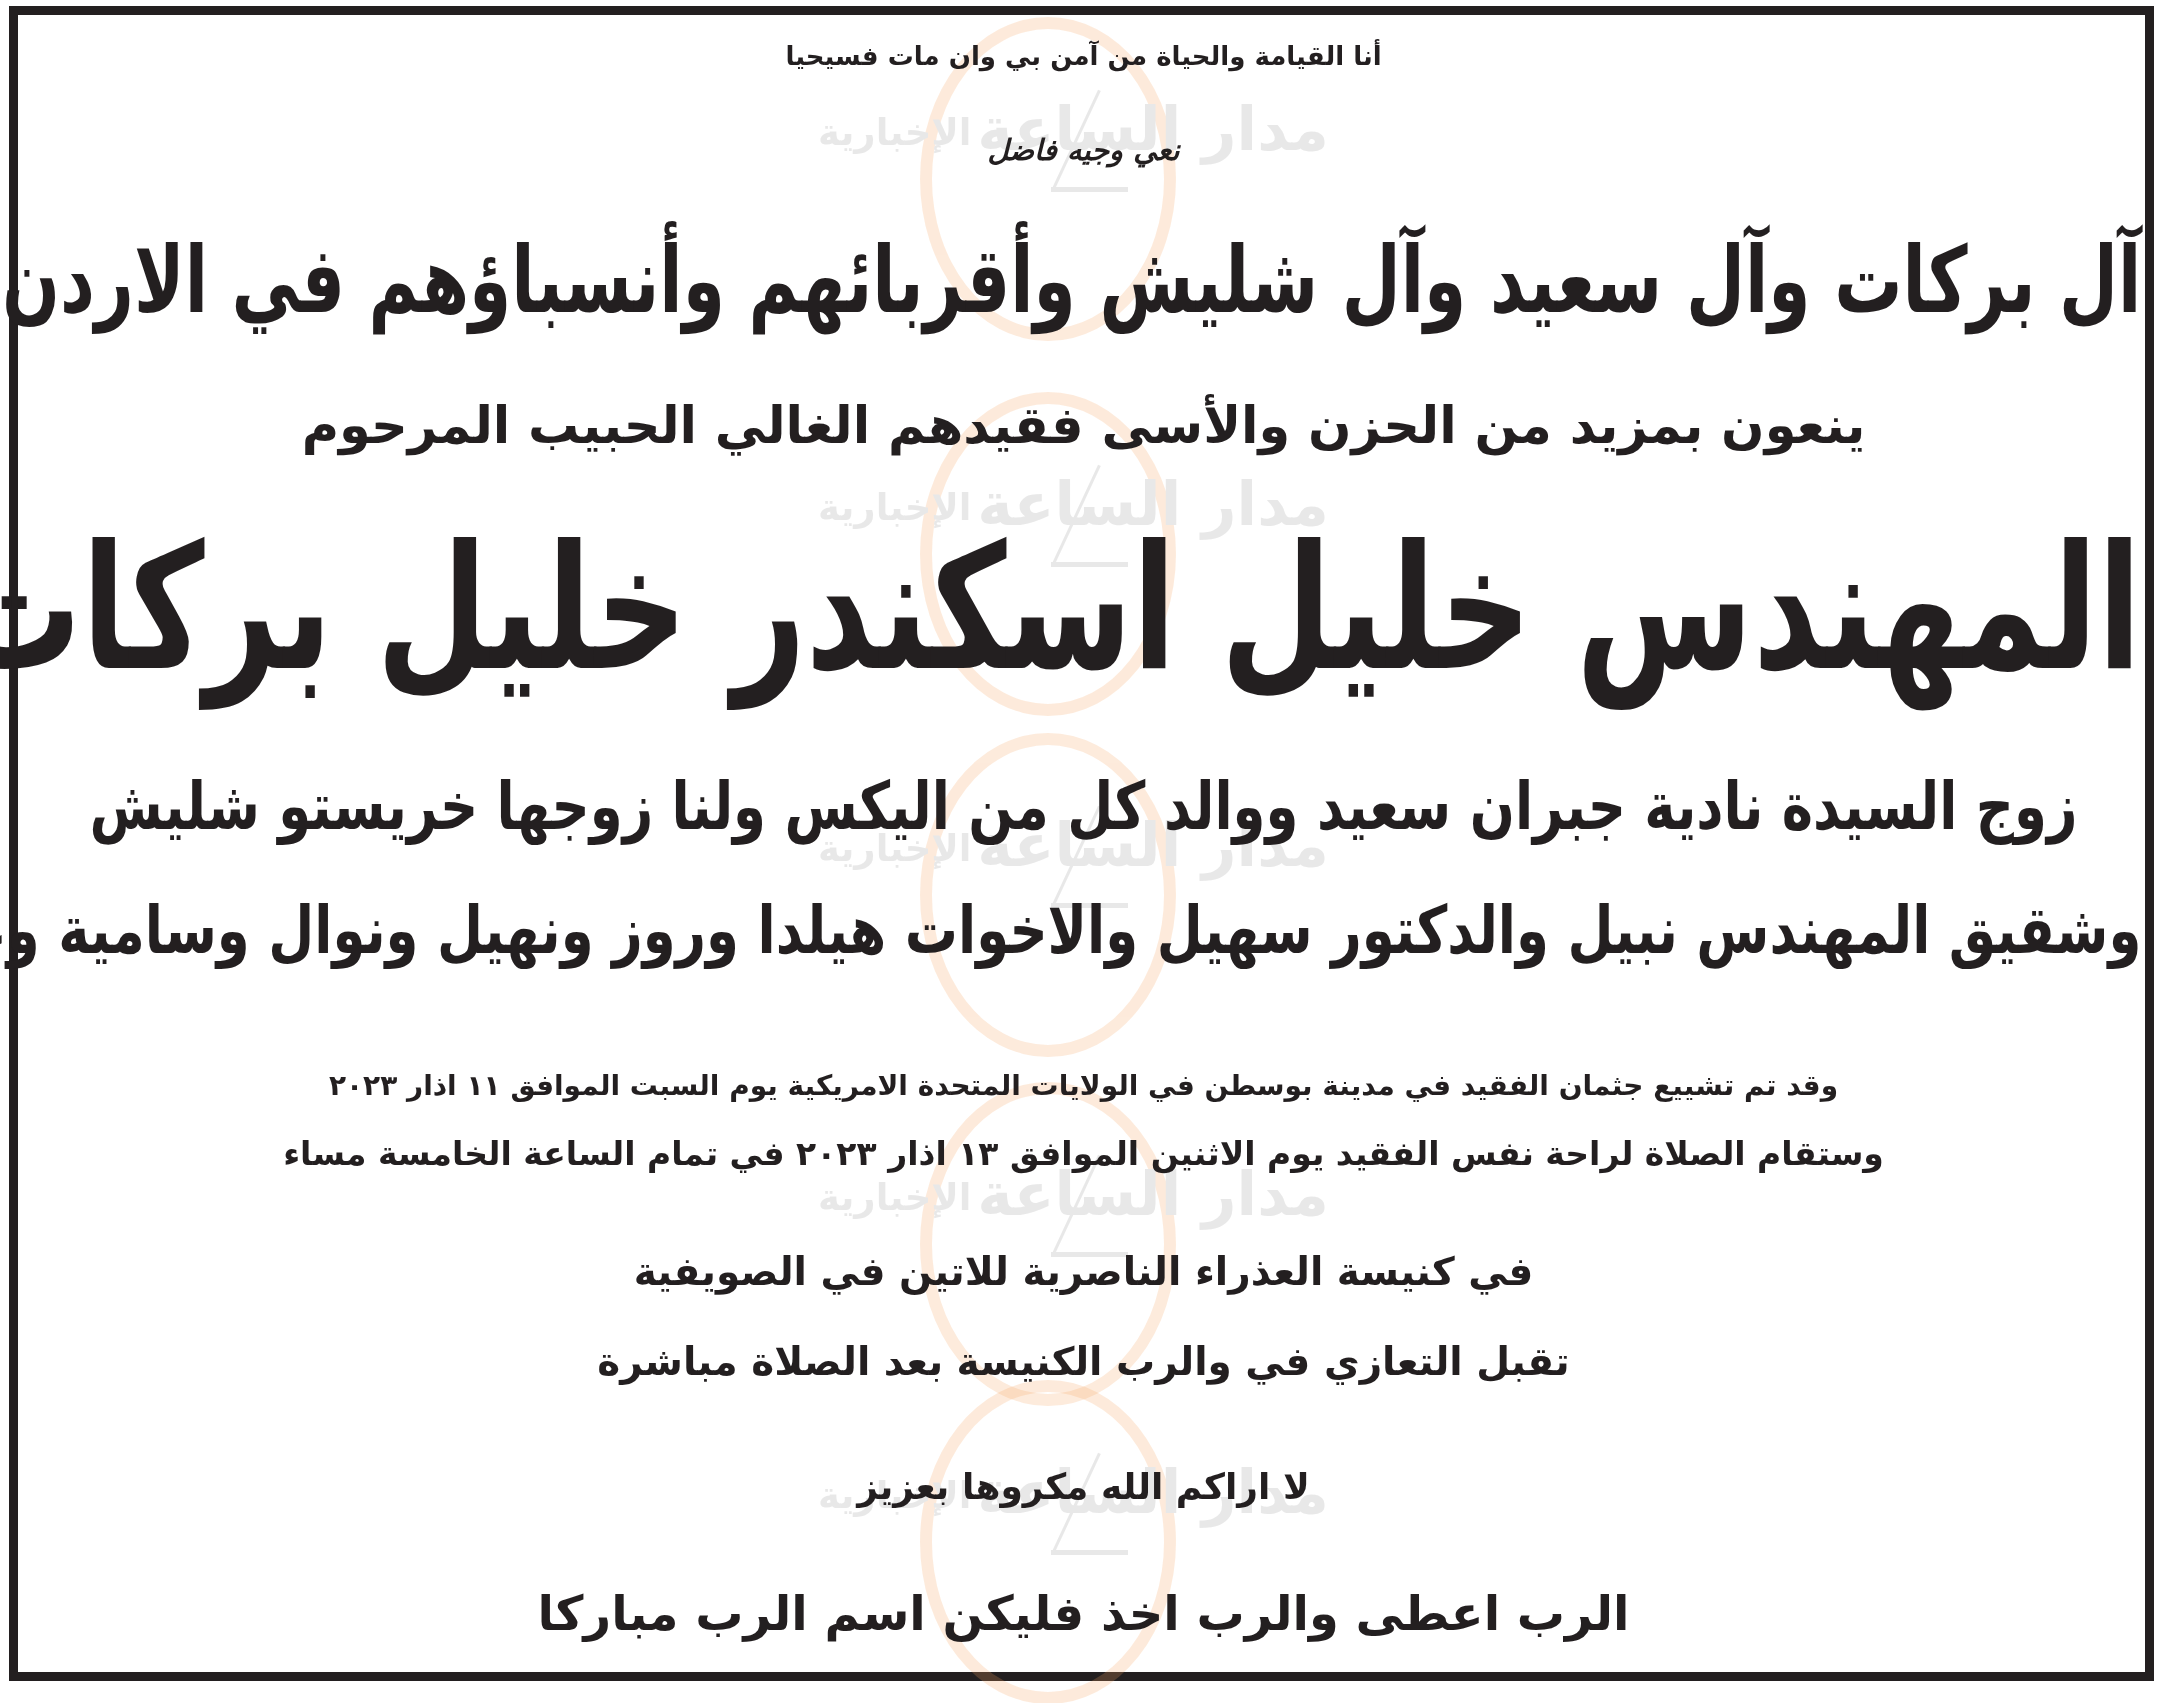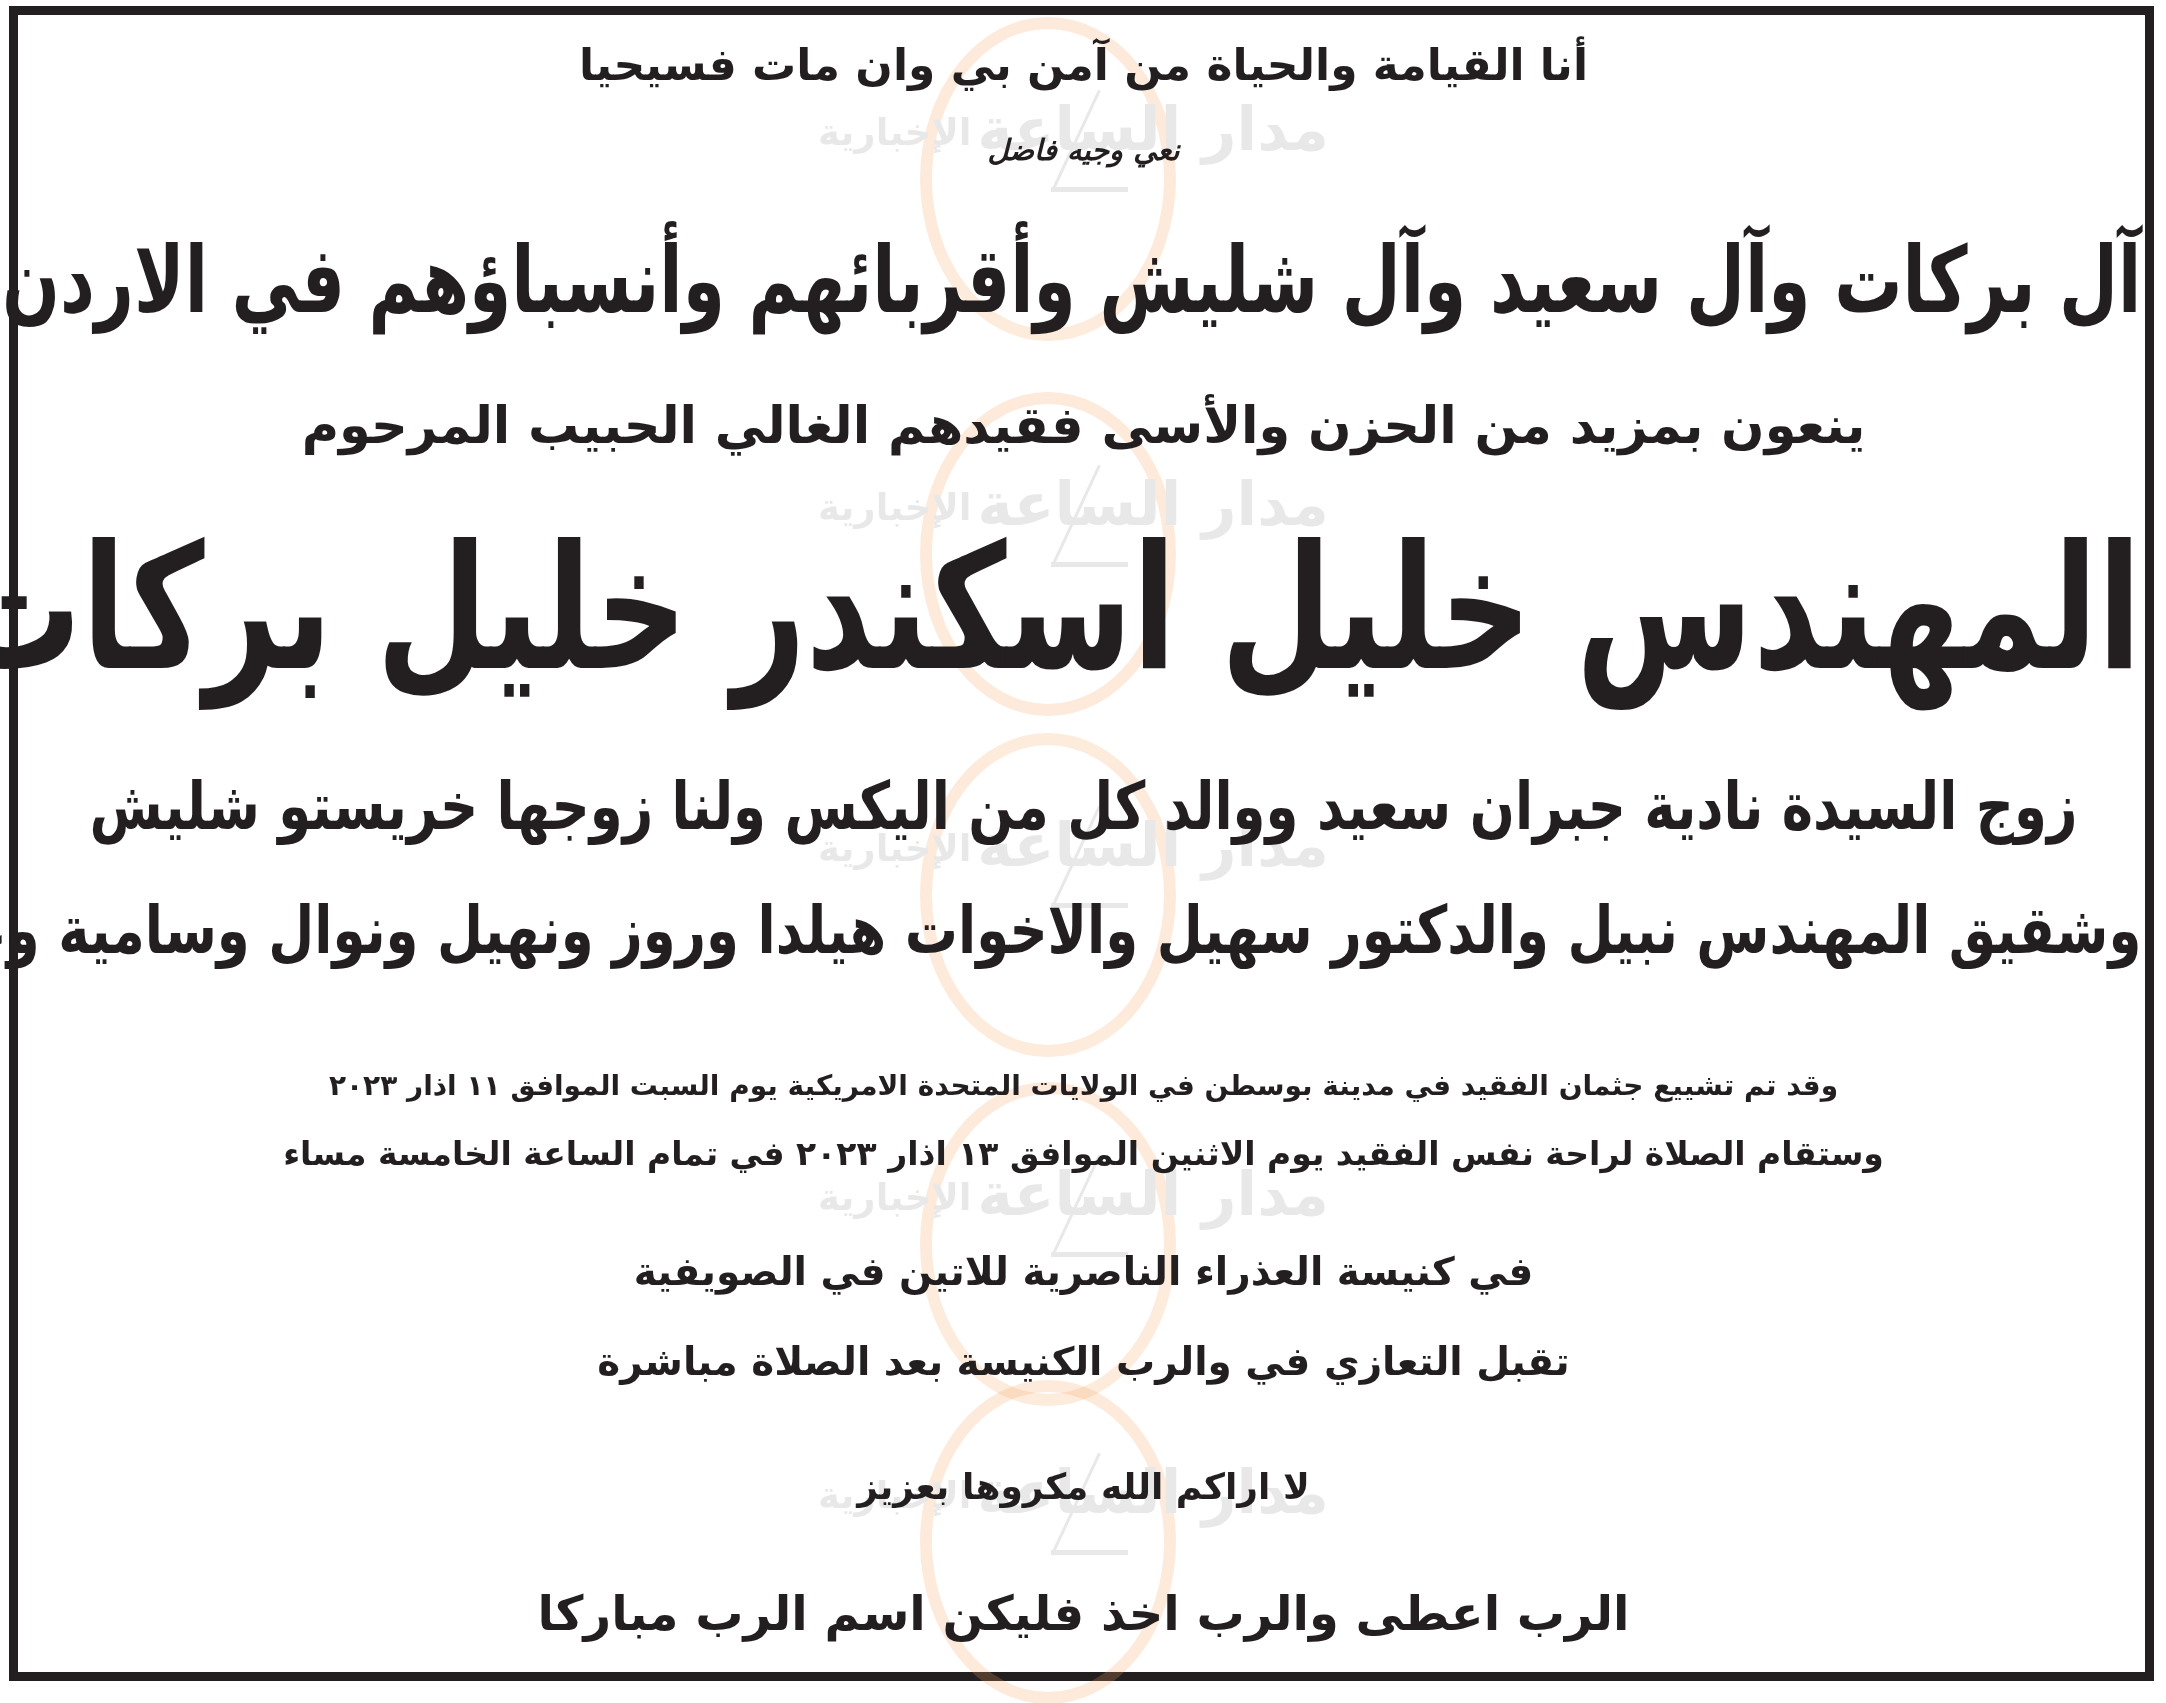--- a/index.html
+++ b/index.html
@@ -84,21 +84,21 @@
     left: 25.6px;
     right: 25.6px;
     text-align: center;
     direction: rtl;
     font-family: "DejaVu Sans", sans-serif;
     font-weight: bold;
     color: #231f20;
     white-space: nowrap;
     line-height: 1;
   }
-  .l-verse      { top: 43px;   font-size: 44px; text-align: center; }
+  .l-verse      { top: 43px;   font-size: 26px; text-align: center; }
   .l-announcer  { top: 136px;  font-size: 29px; font-style: italic; }
   .l-families   { top: 247px;  font-size: 68px; transform: scaleY(1.35); }
   .l-mourn      { top: 400px;  font-size: 51px; }
   .l-name       { top: 545px;  font-size: 128px; transform: scaleY(1.35); letter-spacing: 3.4px; }
   .l-rel1       { top: 779px;  font-size: 53px; transform: scaleY(1.25); }
   .l-rel2       { top: 903px; font-size: 53px; transform: scaleY(1.25); }
   .l-funeral    { top: 1072px; font-size: 28px; }
   .l-prayer     { top: 1137px; font-size: 33px; }
   .l-church     { top: 1244px; font-size: 39px; margin-top: 8px; }
   .l-condol     { top: 1342px; font-size: 39px; }

